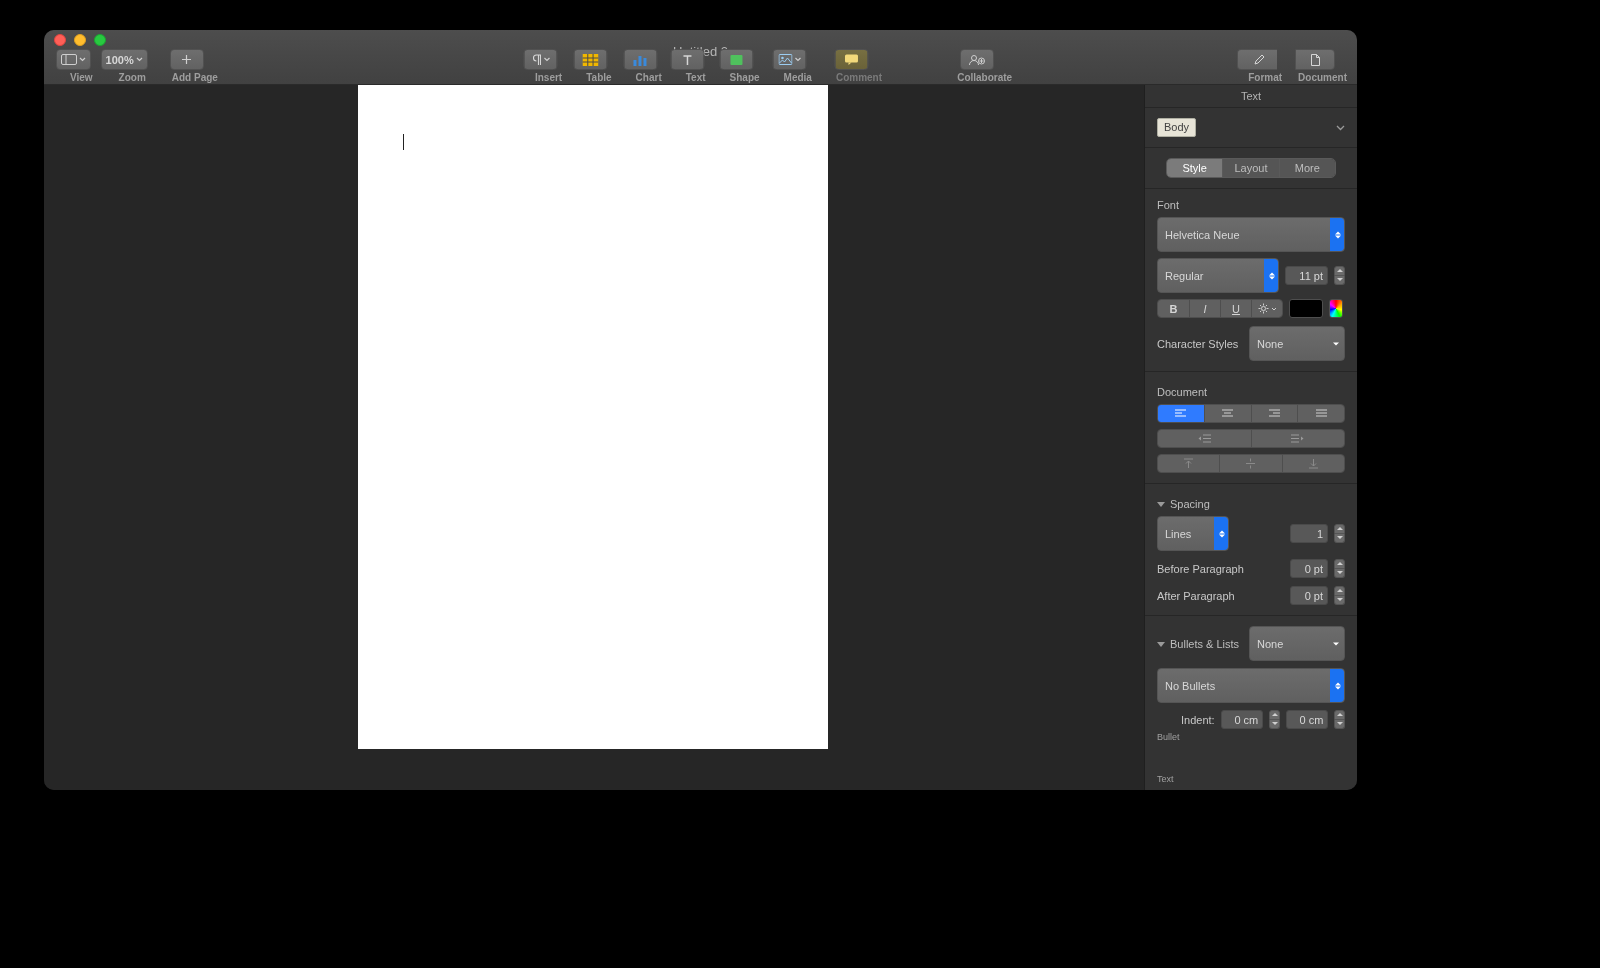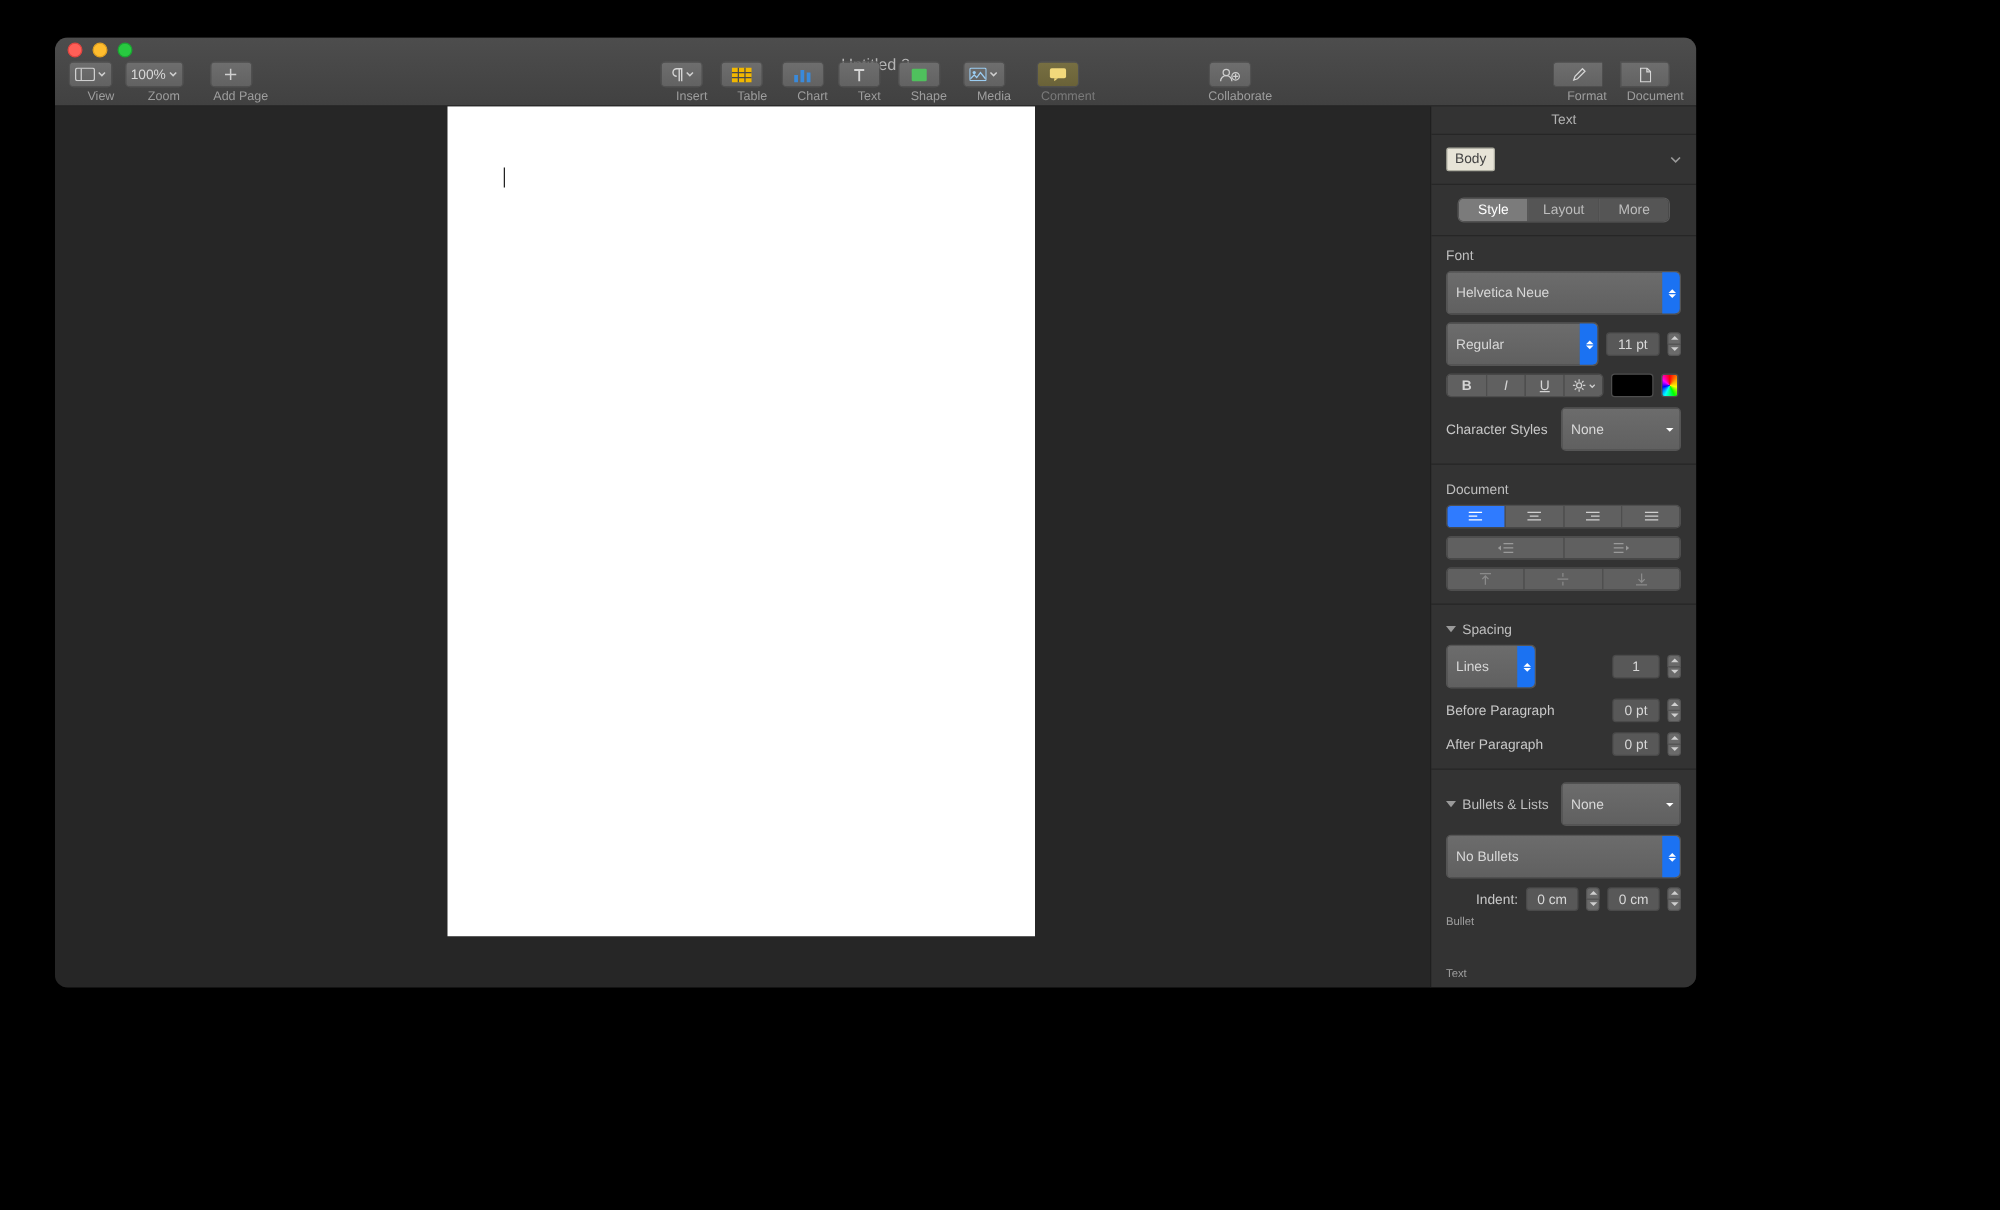--- a/index.html
+++ b/index.html
@@ -71,21 +71,21 @@
   .tb-row{
     display:flex;
     position:absolute;
     left:0;right:0;top:17px;
     height:38px;
     align-items:center;
     padding:0 10px;
   }
   .tb-group{display:flex;align-items:center;}
   .tb-item{
-    display:flex;flex-direction:column;align-items:center;
+    display:flex;flex-direction:column;align-items:center;font-weight:bold;
   }
   .tb-btn{
     height:21px;
     min-width:34px;
     background:linear-gradient(#6e6e6e,#626262);
     border:1px solid #515151;
     border-radius:4px;
     display:flex;align-items:center;justify-content:center;
     gap:2px;
     color:#d8d8d8;
@@ -244,21 +244,21 @@
 
   .spin{
     width:43px;height:19px;
     background:#585858;
     border:1px solid #4a4a4a;
     border-radius:3px;
     text-align:right;
     padding:0 4px;
     color:#d8d8d8;
     font-size:11px;
-    display:flex;align-items:center;justify-content:center;
+    display:flex;align-items:center;justify-content:flex-end;
   }
   .stepper{
     width:11px;height:19px;display:flex;flex-direction:column;
   }
   .stepper>div{flex:1;background:#6a6a6a;border:1px solid #555;position:relative;}
   .stepper>div:first-child{border-top-left-radius:3px;border-top-right-radius:3px;}
   .stepper>div:last-child{border-bottom-left-radius:3px;border-bottom-right-radius:3px;border-top:none;}
   .stepper>div:first-child::after{content:"";position:absolute;left:2px;top:2px;border-left:3px solid transparent;border-right:3px solid transparent;border-bottom:3px solid #cfcfcf;}
   .stepper>div:last-child::after{content:"";position:absolute;left:2px;top:2px;border-left:3px solid transparent;border-right:3px solid transparent;border-top:3px solid #cfcfcf;}
 

